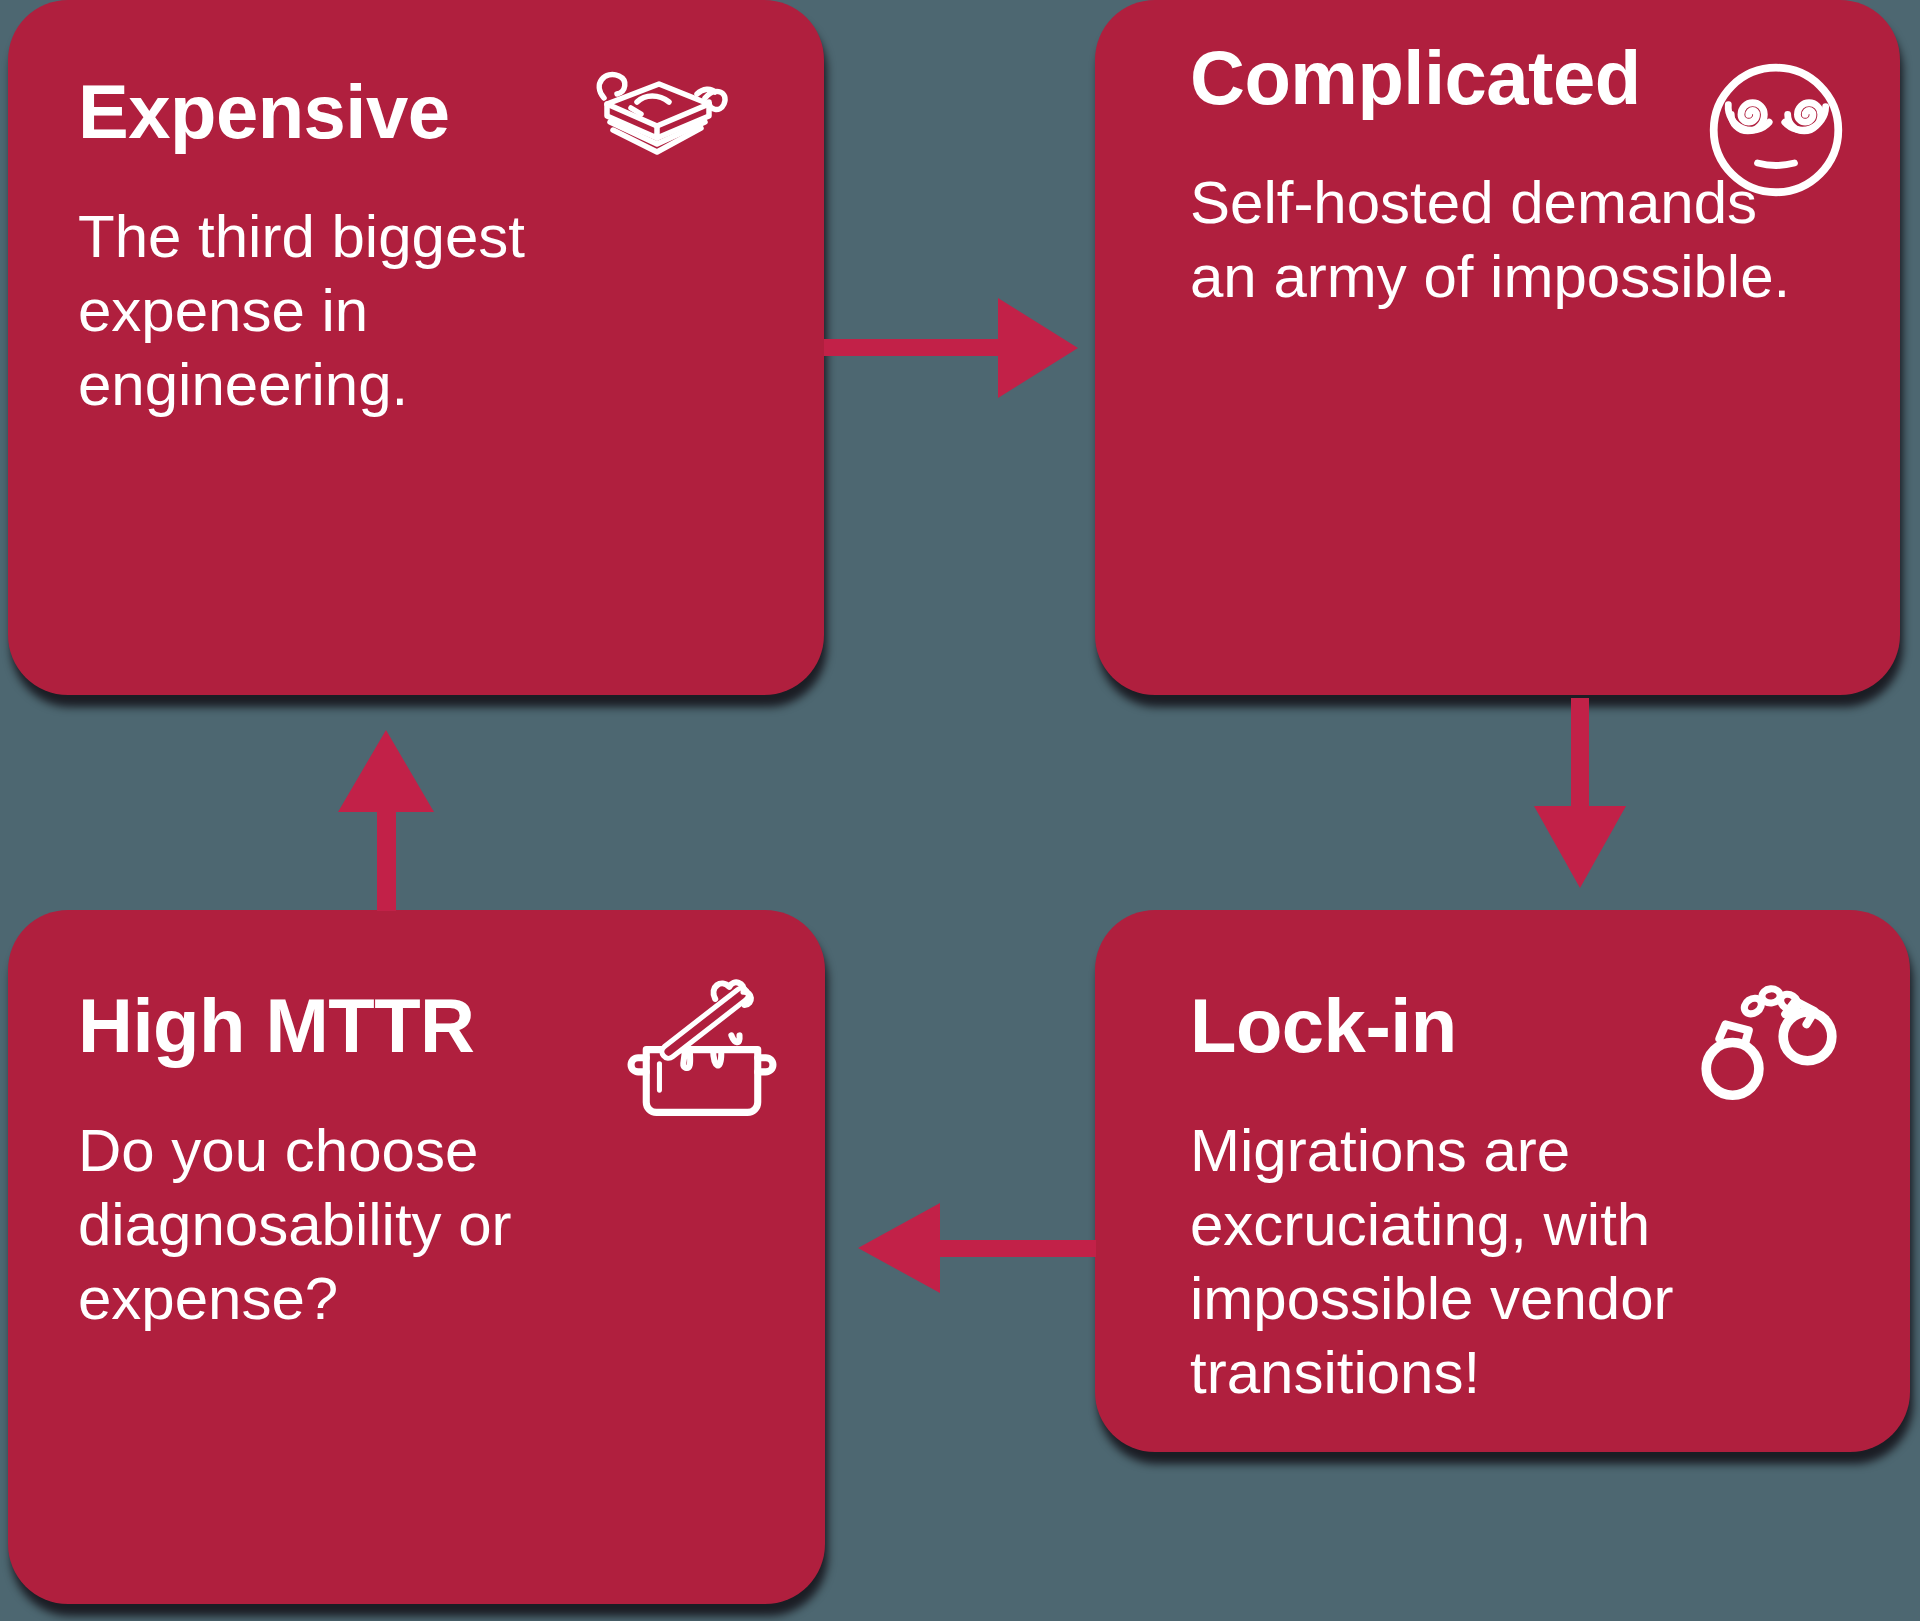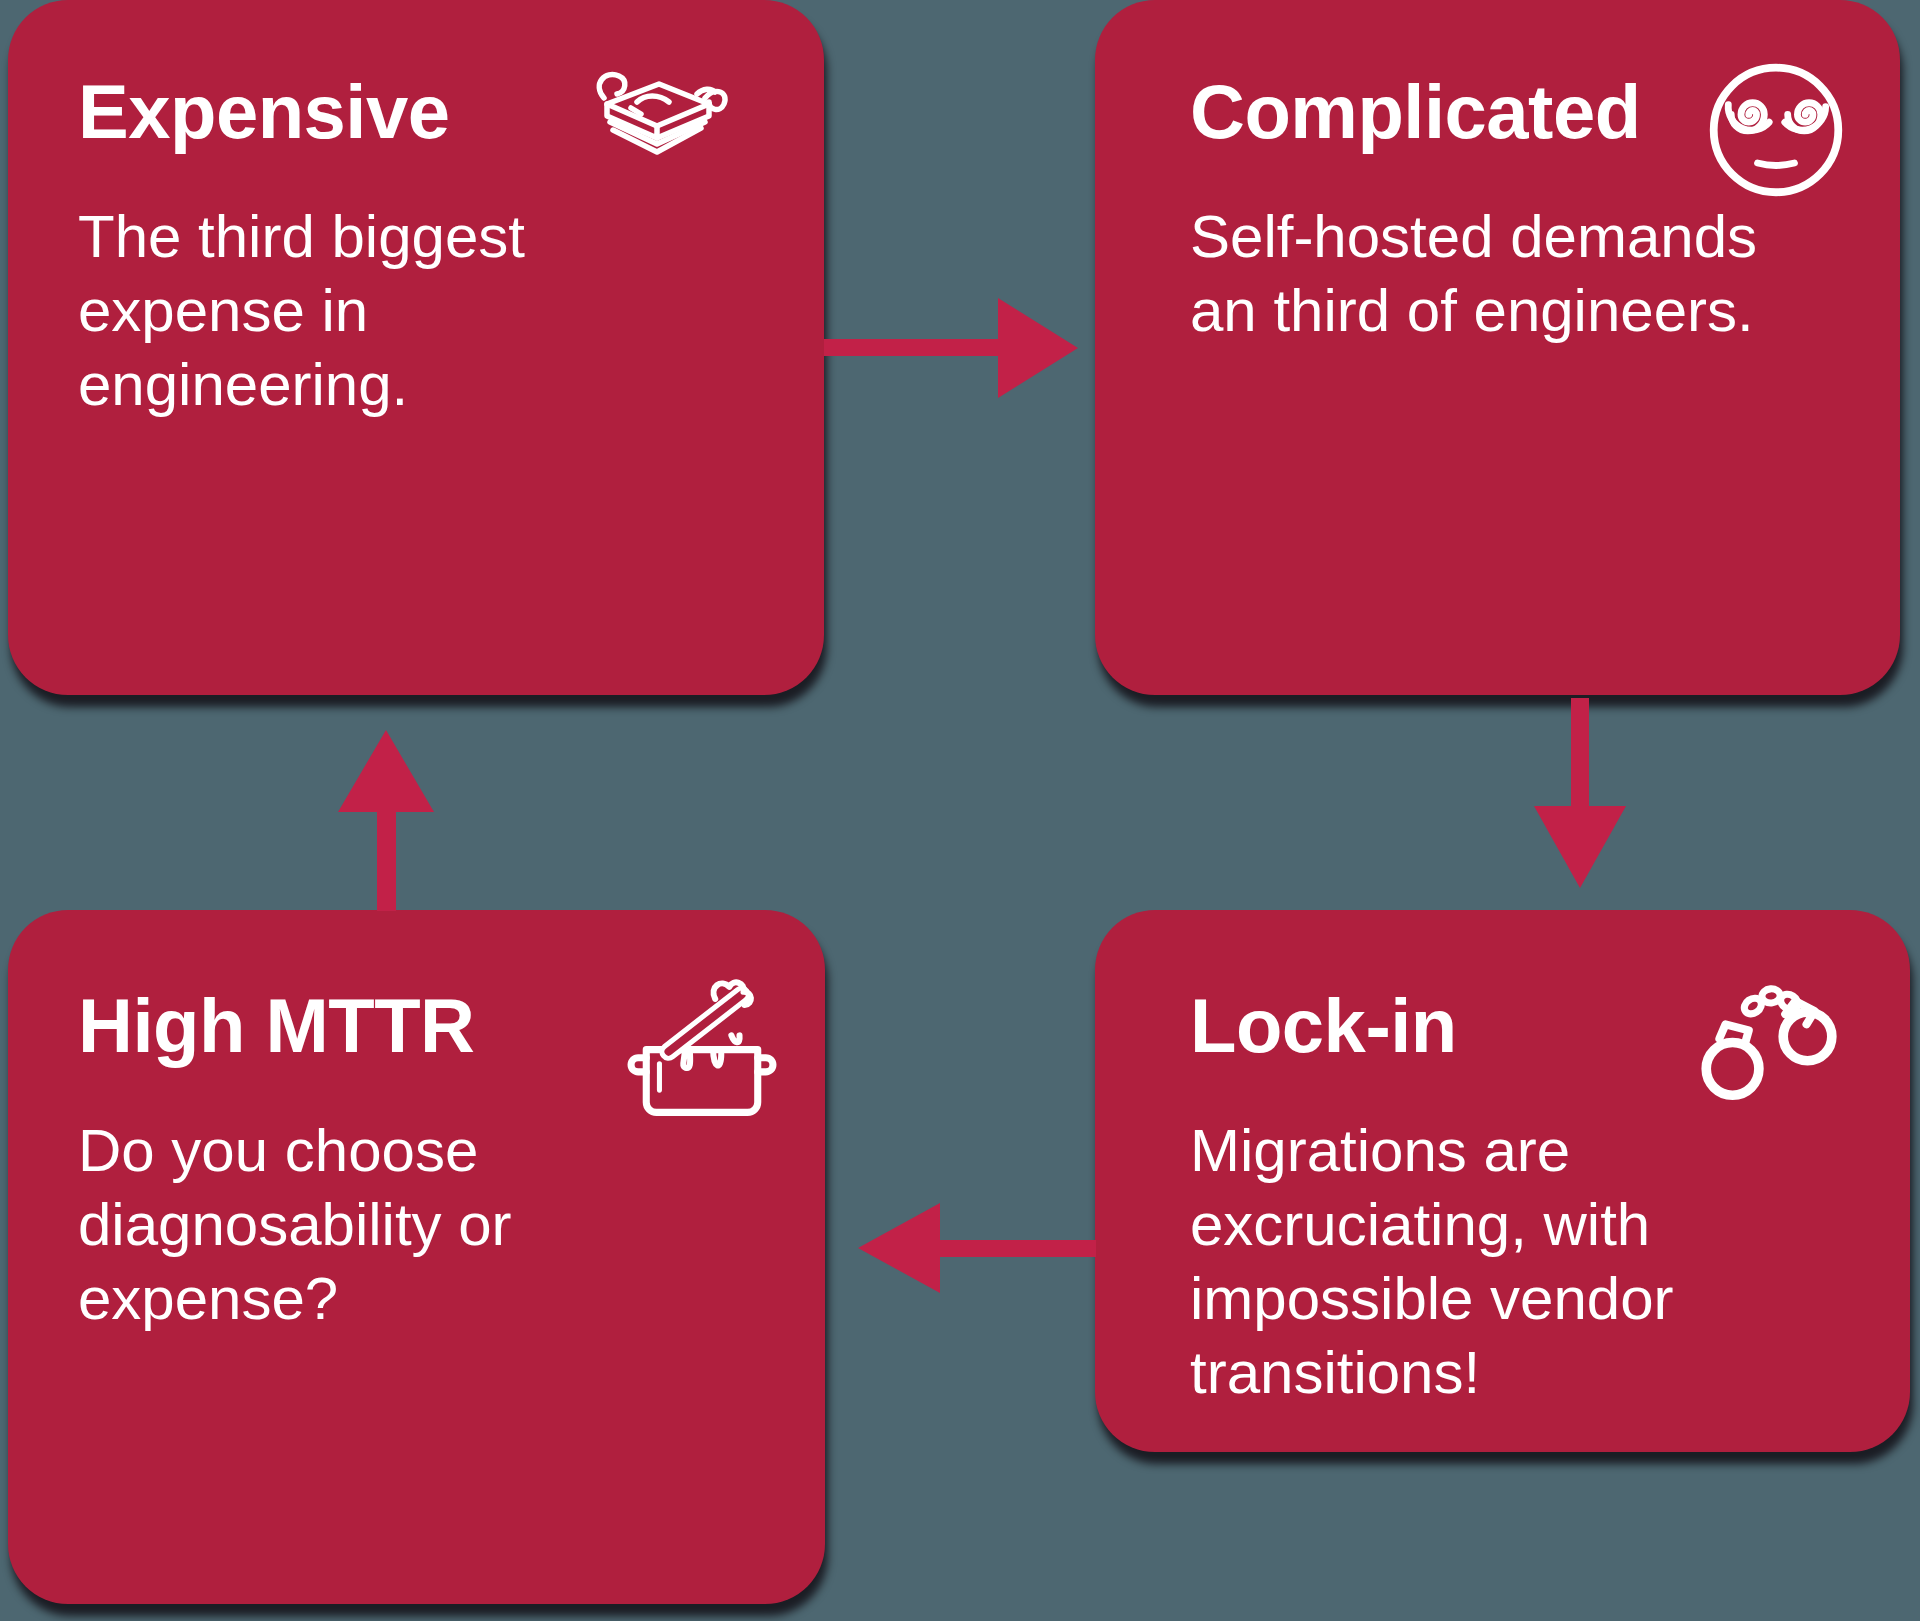--- a/index.html
+++ b/index.html
@@ -15,21 +15,21 @@
   #canvas{position:relative;width:1920px;height:1621px;background:var(--bg);text-decoration:underline;}
 
   .card{
     position:absolute;
     background:var(--card);
     border-radius:60px;
     box-shadow:3px 12px 9px rgba(8,1,7,0.72);
     color:var(--ink);
   }
   #card-expensive  {left:8px;    top:0;     width:816px; height:695px; padding:74px 50px 0 70px;}
-  #card-complicated{left:1095px; top:0;     width:805px; height:695px; padding:74px 50px 0 95px;}
+  #card-complicated{left:1095px; top:0;     width:805px; height:695px; padding:40px 50px 0 95px;}
   #card-mttr       {left:8px;    top:910px; width:817px; height:694px; padding:78px 50px 12px 70px;}
   #card-lockin     {left:1095px; top:910px; width:815px; height:542px; padding:78px 50px 0 95px;}
 
   .card-title{
     font-size:76px;
     font-weight:700;
     letter-spacing:-0.5px;
     line-height:1.0;
   }
   .card-body{
@@ -96,21 +96,21 @@
         <path d="M34,66 L78,88 L122,64"></path>
         <path d="M126,34 C136,22 150,28 145,40 C141,49 130,46 130,38"></path>
         <path d="M118,30 C124,24 132,24 136,28"></path>
       </svg>
     </span>
   </div>
 
   <div class="card" id="card-complicated">
     <div class="card-title">Complicated</div>
     <div class="card-body">Self-hosted demands
-an third of engineers.</div>
+an army of impossible.</div>
     <span class="card-icon" id="icon-dizzy">
       <svg viewBox="0 0 150 150" fill="none" stroke="currentColor" stroke-width="7" stroke-linecap="round">
         <circle cx="75" cy="76" r="64" stroke-width="8"></circle>
         <path d="M47,60 a4,4 0 1 1 8,0 a8,8 0 1 1 -16,0 a12,12 0 1 1 24,0 a17,17 0 1 1 -34,0"></path>
         <path d="M105,60 a4,4 0 1 1 8,0 a8,8 0 1 1 -16,0 a12,12 0 1 1 24,0 a17,17 0 1 1 -34,0"></path>
         <path d="M26,50 a24,24 0 0 0 42,18"></path>
         <path d="M84,68 a24,24 0 0 0 42,-16"></path>
         <path d="M56,110 q19,5 38,0"></path>
       </svg>
     </span>

